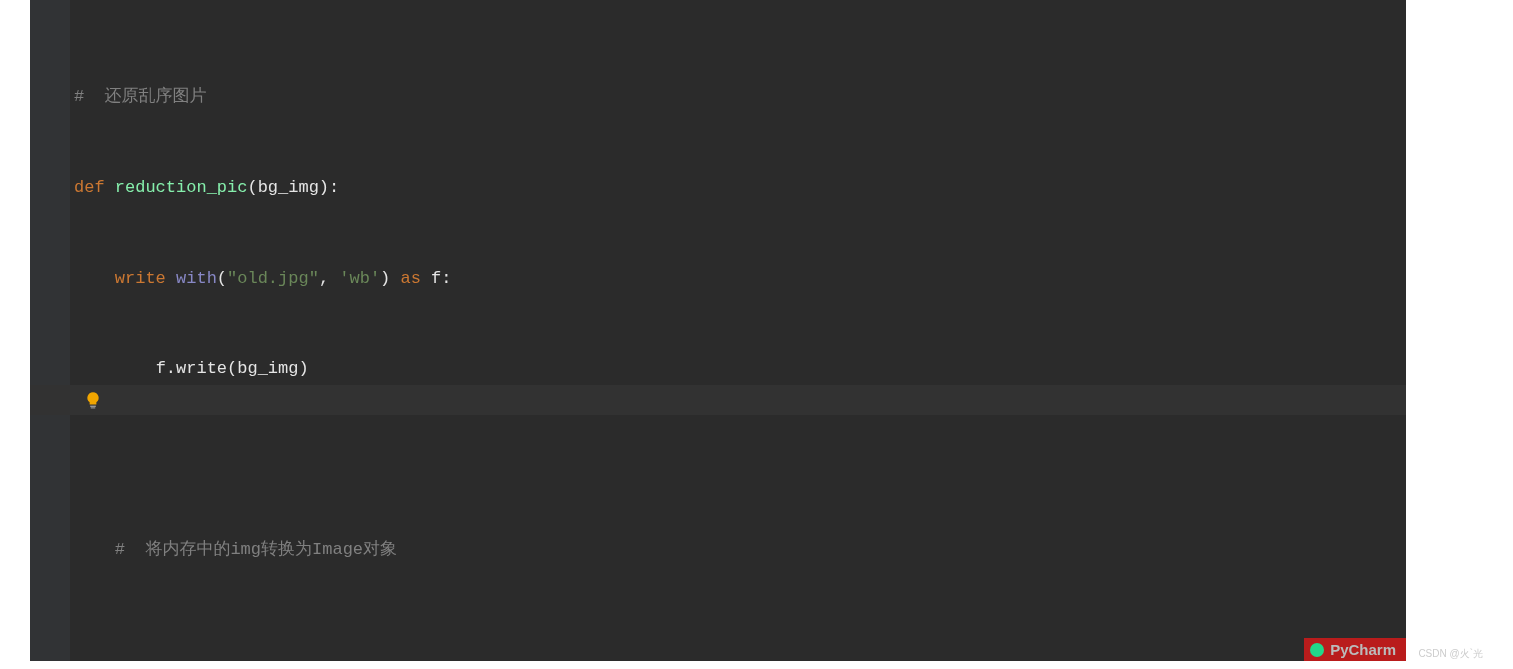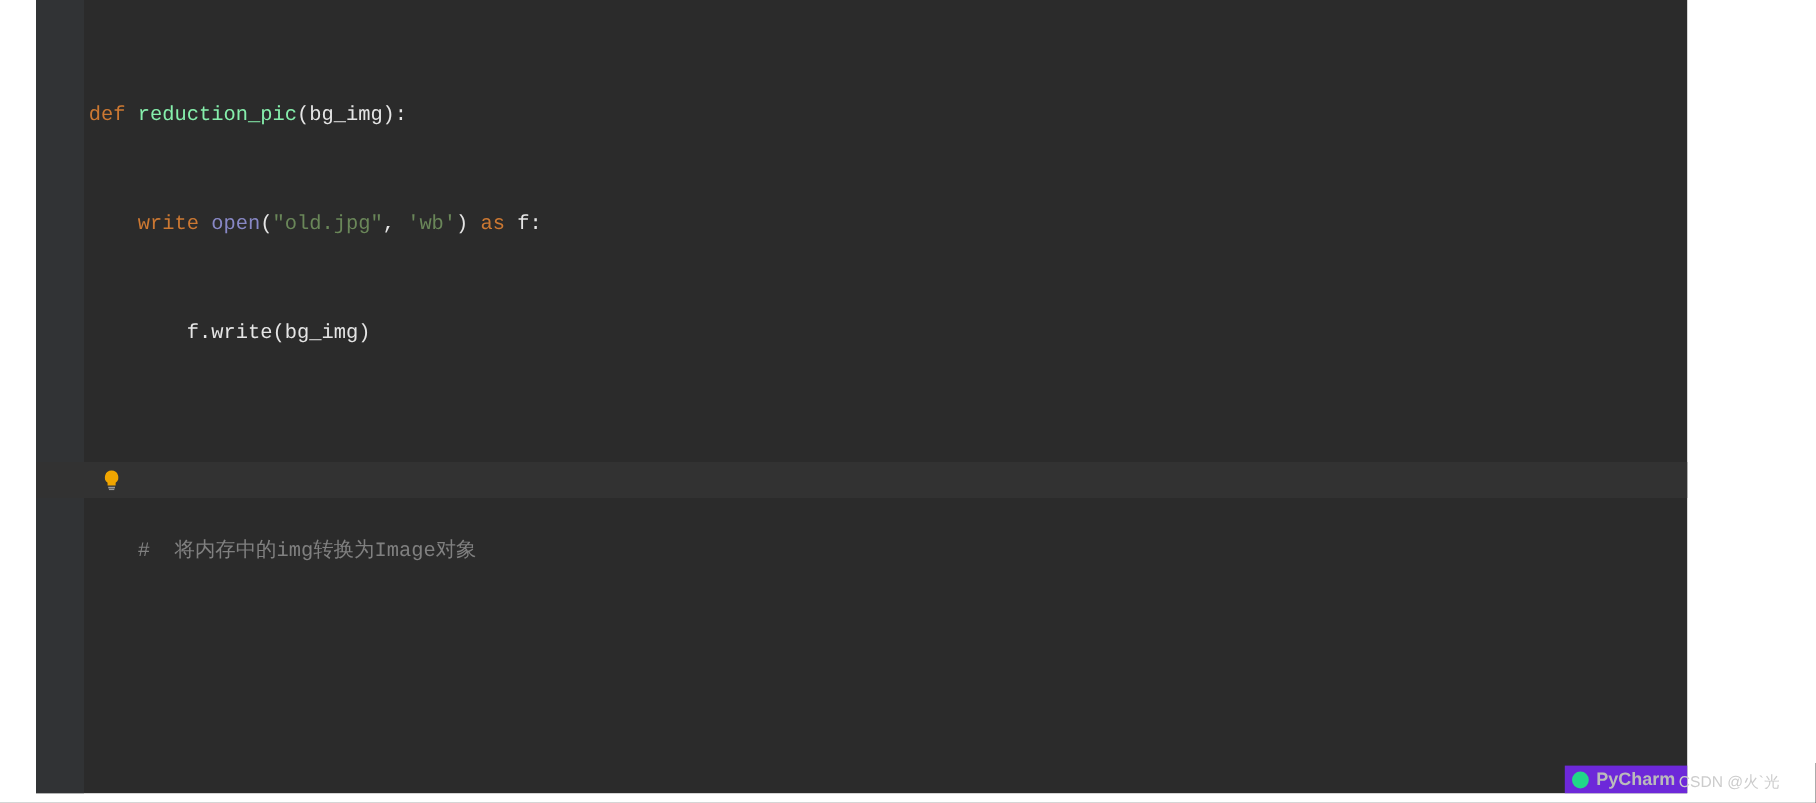--- a/index.html
+++ b/index.html
@@ -57,62 +57,63 @@
   .comment { color: #808080; }
   .keyword { color: #cc7832; font-family: Liberation Mono, monospace; }
   .funcname { color: #86efac; }
   .string { color: #6a8759; }
   .builtin { color: #8888c6; }
   .default { color: #e5e5e5; }
   .pycharm-badge {
     position: absolute;
     right: 0;
     bottom: 0;
-    background: #6d28d9;
+    background: #b91c1c;
     color: #bbbbbb;
     padding: 3px 10px 3px 6px;
     font-family: sans-serif;
     font-weight: bold;
     font-size: 15px;
     display: flex;
     align-items: center;
     gap: 6px;
   }
   .pycharm-badge .dot {
     width: 14px; height: 14px; background: #21d789; border-radius: 50%;
   }
   .watermark {
     position: absolute;
     right: 30px;
     bottom: 8px;
     color: #cccccc;
     font-family: sans-serif;
-    font-size: 13px;
+    font-size: 10px;
   }
   .indent { display:inline-block; }
 </style>
 </head>
 <body>
 
 <div class="editor-container">
   <div class="gutter"></div>
 
   <div class="current-line"></div>
 
   <div class="bulb">
     <svg viewBox="0 0 16 16" width="18" height="18">
         <path fill="#f0a500" d="M8 1a5 5 0 0 0-3 9v2h6v-2a5 5 0 0 0-3-9z"></path>
         <rect x="5.5" y="13" width="5" height="1.2" fill="#999"></rect>
         <rect x="6" y="14.5" width="4" height="1" fill="#999"></rect>
       </svg>
   </div>
 
   <div class="code-area">
+    <div class="line"><span class="comment">#  还原乱序图片</span></div>
     <div class="line"><span class="keyword">def</span><span class="default"> </span><span class="funcname">reduction_pic</span><span class="default">(bg_img):</span></div>
-    <div class="line"><span class="indent">    </span><span class="keyword">write</span><span> </span><span class="builtin">open</span><span class="default">(</span><span class="string">"old.jpg"</span><span class="default">, </span><span class="string">'wb'</span><span class="default">) </span><span class="keyword">as</span><span class="default"> f:</span></div>
+    <div class="line"><span class="indent">    </span><span class="keyword">write</span><span> </span><span class="builtin">with</span><span class="default">(</span><span class="string">"old.jpg"</span><span class="default">, </span><span class="string">'wb'</span><span class="default">) </span><span class="keyword">as</span><span class="default"> f:</span></div>
     <div class="line"><span class="indent">        </span><span class="default">f.write(bg_img)</span></div>
     <div class="line"></div>
     <div class="line"><span class="indent">    </span><span class="comment">#  将内存中的img转换为Image对象</span></div>
     
     
     
     
     
     
     

